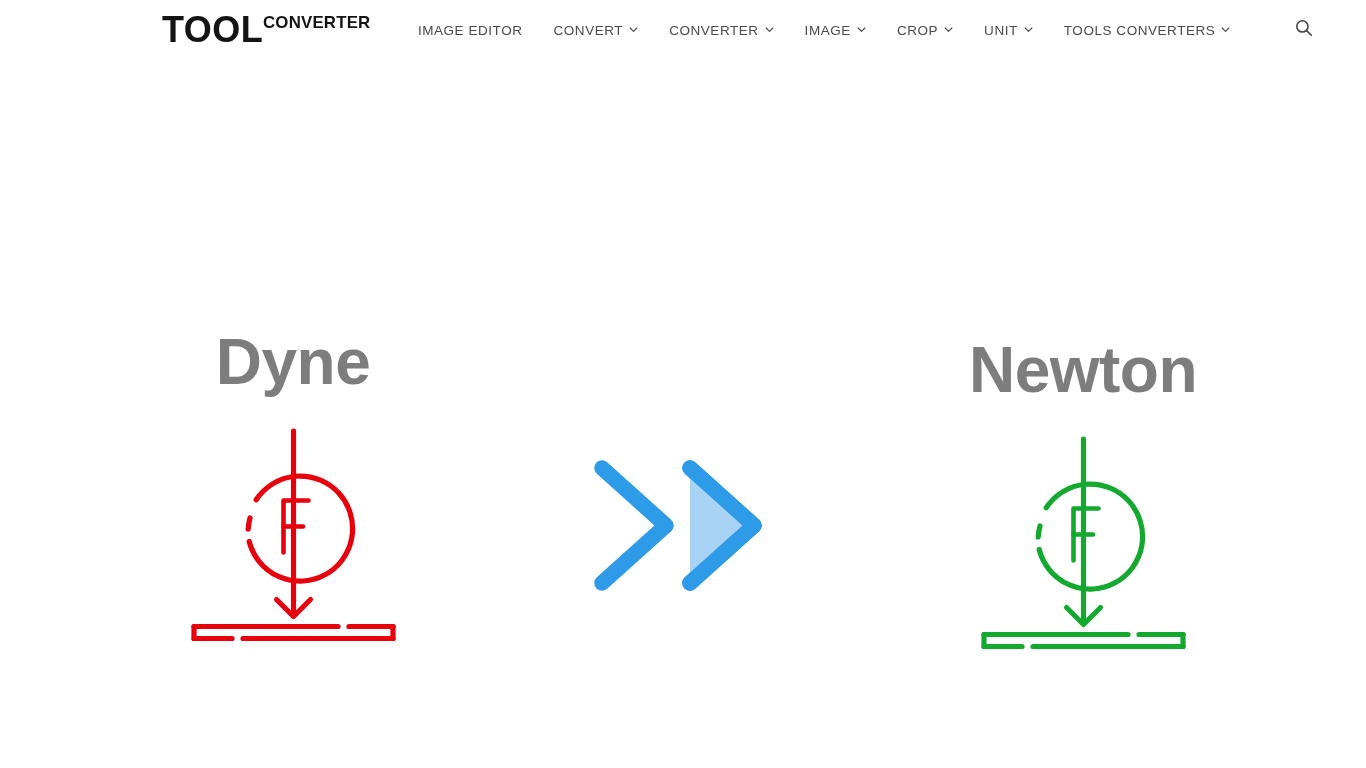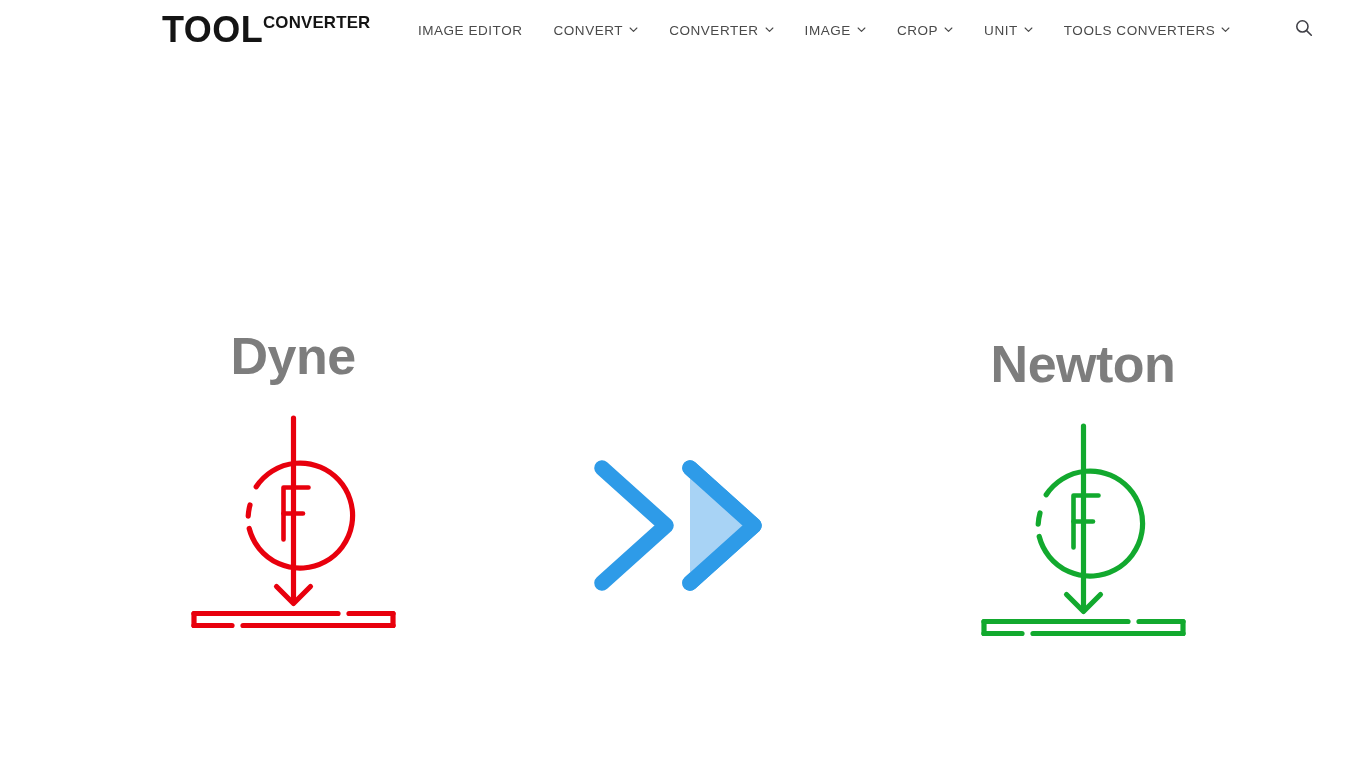--- a/index.html
+++ b/index.html
@@ -96,21 +96,21 @@
     top: 268px;
     width: 300px;
     display: flex;
     flex-direction: column;
     align-items: center;
   }
   .unit-left  { left: 143px; }
   .unit-right { left: 933px; margin-top: 8px; }
 
   .unit-title {
-    font-size: 52px;
+    font-size: 64px;
     font-weight: 700;
     color: #7d7d7d;
     letter-spacing: -0.5px;
     line-height: 1.08;
     margin-bottom: 22px;
     white-space: nowrap;
     font-family: "Liberation Sans", sans-serif;
   }
 
   .unit-icon { width: 215px; height: 225px; }

